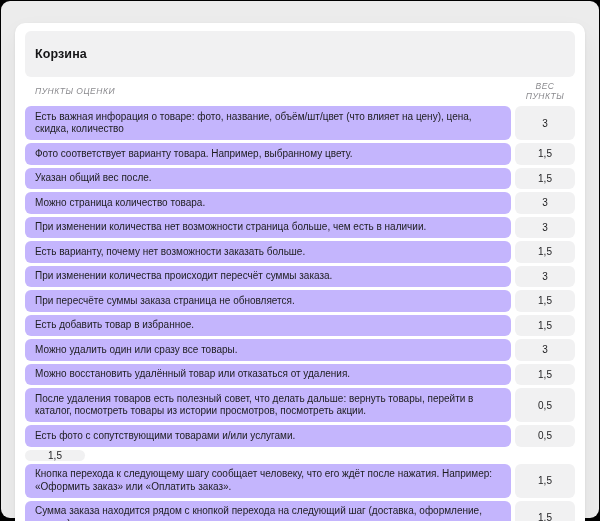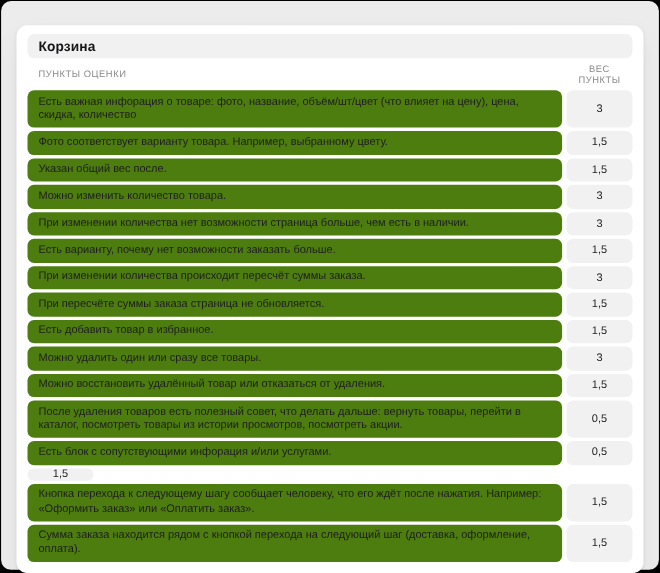--- a/index.html
+++ b/index.html
@@ -15,42 +15,42 @@
   }
   .card{
     position:absolute;left:14px;right:14px;top:22px;
     background:#ffffff;border-radius:10px;
     padding:8px 10px 10px 10px;
     box-shadow:0 1px 3px rgba(0,0,0,.07), 0 10px 24px rgba(0,0,0,.05);
     box-sizing:border-box;
   }
   .title-bar{
     height:22px;background:#f1f1f2;border-radius:6px;
-    display:flex;align-items:center;padding:0 10px;
+    display:flex;align-items:center;padding:12px 10px;
     margin-bottom:7px;
   }
   .title-bar .title{
     font-size:12.5px;font-weight:bold;color:#161618;letter-spacing:.1px;
   }
   .thead{
     display:flex;align-items:center;gap:4px;
-    margin:0 0 8px 0;height:14px;
+    margin:0 0 8px 0;height:14px;font-style:italic;
   }
   .th-criteria{
     flex:1;padding-left:10px;
     font-size:8.5px;color:#8a8a8e;letter-spacing:.5px;
   }
   .th-weight{
     width:60px;text-align:center;
     font-size:8.5px;color:#8a8a8e;letter-spacing:.5px;
   }
   .rows{display:flex;flex-direction:column;gap:3px;}
   .row{display:flex;gap:4px;align-items:stretch;}
   .cell-text{
-    flex:1;background:#4d7c0f;border-radius:6px;
+    flex:1;background:#c4b5fd;border-radius:6px;
     padding:4.5px 10px;
     font-size:10px;line-height:1.25;color:#1d1d1f;
     display:flex;align-items:center;
     box-sizing:border-box;
   }
   .cell-weight{
     width:60px;background:#f1f1f2;border-radius:6px;
     display:flex;align-items:center;justify-content:center;
     font-size:10px;color:#1d1d1f;
     box-sizing:border-box;flex-shrink:0;
@@ -81,21 +81,21 @@
     <div class="cell-text">Фото соответствует варианту товара. Например, выбранному цвету.</div>
     <div class="cell-weight">1,5</div>
   </div>
 
   <div class="row">
     <div class="cell-text">Указан общий вес после.</div>
     <div class="cell-weight">1,5</div>
   </div>
 
   <div class="row">
-    <div class="cell-text">Можно изменить количество товара.</div>
+    <div class="cell-text">Можно страница количество товара.</div>
     <div class="cell-weight">3</div>
   </div>
 
   <div class="row">
     <div class="cell-text">При изменении количества нет возможности страница больше, чем есть в наличии.</div>
     <div class="cell-weight">3</div>
   </div>
 
   <div class="row">
     <div class="cell-text">Есть варианту, почему нет возможности заказать больше.</div>
@@ -126,21 +126,21 @@
     <div class="cell-text">Можно восстановить удалённый товар или отказаться от удаления.</div>
     <div class="cell-weight">1,5</div>
   </div>
 
   <div class="row">
     <div class="cell-text">После удаления товаров есть полезный совет, что делать дальше: вернуть товары, перейти в каталог, посмотреть товары из истории просмотров, посмотреть акции.</div>
     <div class="cell-weight">0,5</div>
   </div>
 
   <div class="row">
-    <div class="cell-text">Есть блок с сопутствующими инфорация и/или услугами.</div>
+    <div class="cell-text">Есть фото с сопутствующими товарами и/или услугами.</div>
     <div class="cell-weight">0,5</div>
   </div>
 
   <div class="row">
     <div class="cell-weight">1,5</div>
   </div>
 
   <div class="row">
     <div class="cell-text">Кнопка перехода к следующему шагу сообщает человеку, что его ждёт после нажатия. Например: «Оформить заказ» или «Оплатить заказ».</div>
     <div class="cell-weight">1,5</div>

